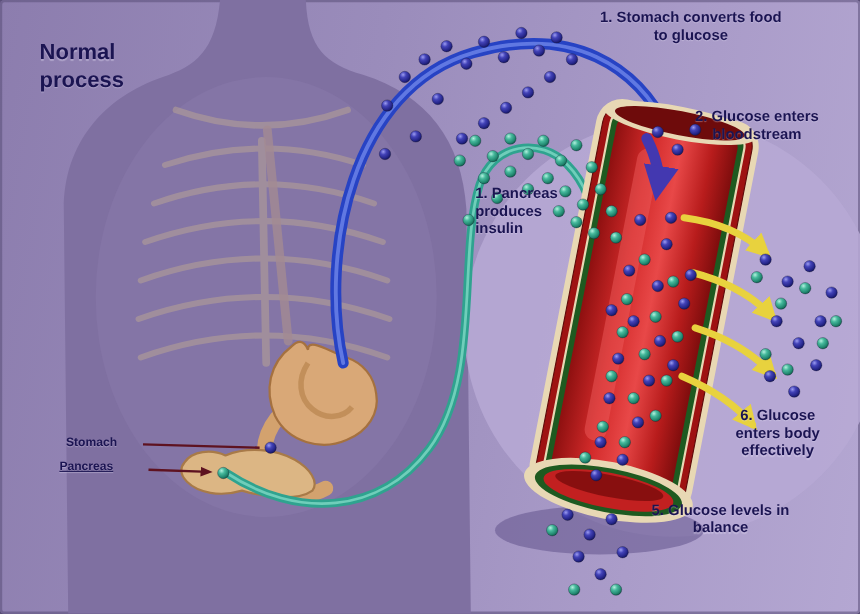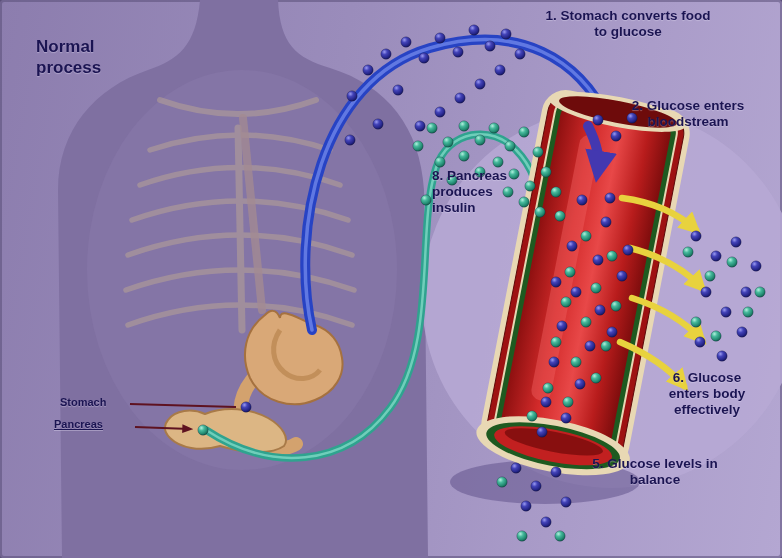--- a/index.html
+++ b/index.html
@@ -16,21 +16,21 @@
   .label{
     position:absolute;
     color:#1b1452;
     font-weight:bold;
     font-size:13.5px;
     line-height:1.18;
     text-shadow:0 1px 1px rgba(235,230,248,.35);
     z-index:5;
   }
   .label.center{text-align:center;}
-  .title{font-size:17px;line-height:1.25;}
+  .title{font-size:20px;line-height:1.25;}
   .anatomy{font-size:11px;}
 </style>
 </head>
 <body>
 
 <div class="scene">
 
   <svg id="scene-svg" width="782" height="558" viewBox="0 0 782 558">
     <defs>
       <radialGradient id="gradGlu" cx="35%" cy="30%" r="75%">
@@ -251,21 +251,21 @@
         <circle cx="203" cy="430" r="5.2" fill="url(#gradIns)" stroke="rgba(18,18,44,0.35)" stroke-width="0.8"></circle>
       </g>
   </svg>
 
   <div class="label title" style="left:36px;top:36px;width:110px;">Normal process</div>
 
   <div class="label center" style="left:538px;top:8px;width:180px;">1. Stomach converts food to glucose</div>
 
   <div class="label center" style="left:618px;top:62px;width:140px;margin-top:36px;">2. Glucose enters bloodstream</div>
 
-  <div class="label" style="left:432px;top:168px;width:95px;">8. Pancreas produces insulin</div>
+  <div class="label" style="left:432px;top:168px;width:95px;">1. Pancreas produces insulin</div>
 
   <div class="label center" style="left:652px;top:370px;width:110px;">6. Glucose enters body effectively</div>
 
   <div class="label center" style="left:580px;top:456px;width:150px;">5. Glucose levels in balance</div>
 
   <div class="label anatomy" style="left:60px;top:396px;">Stomach</div>
 
   <div class="label anatomy" style="left:54px;top:418px;text-decoration:underline;">Pancreas</div>
 </div>
 

